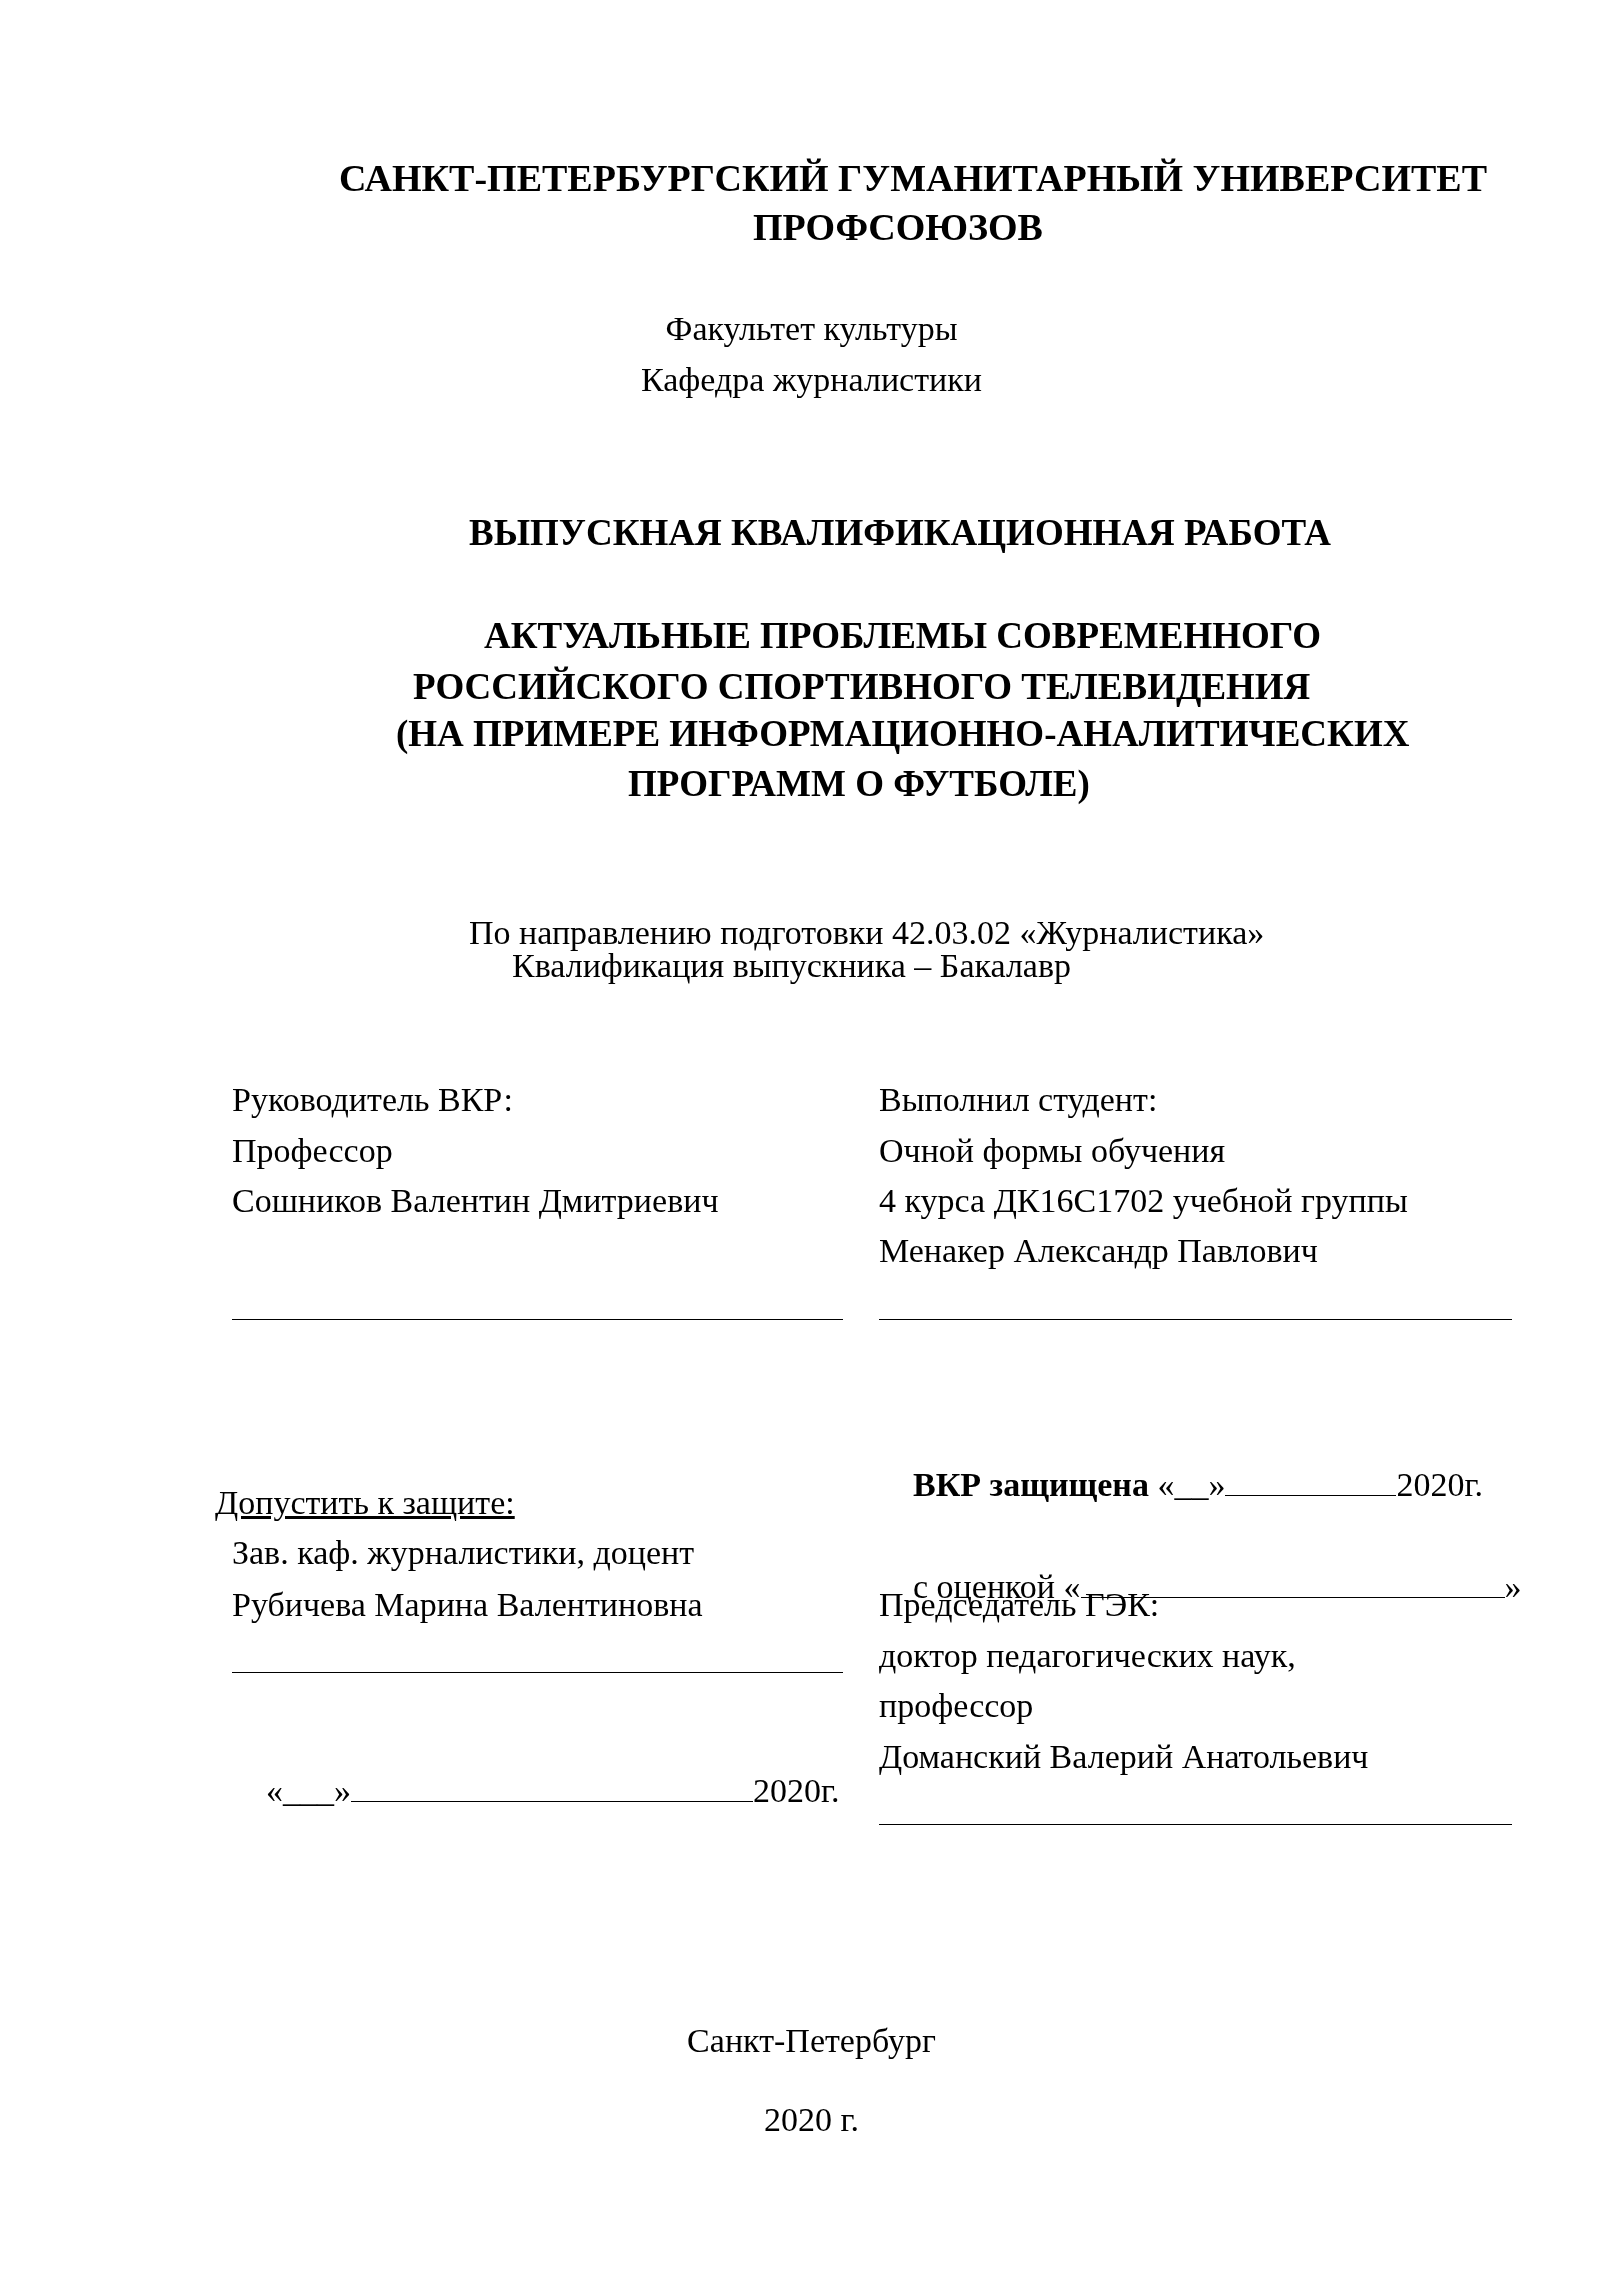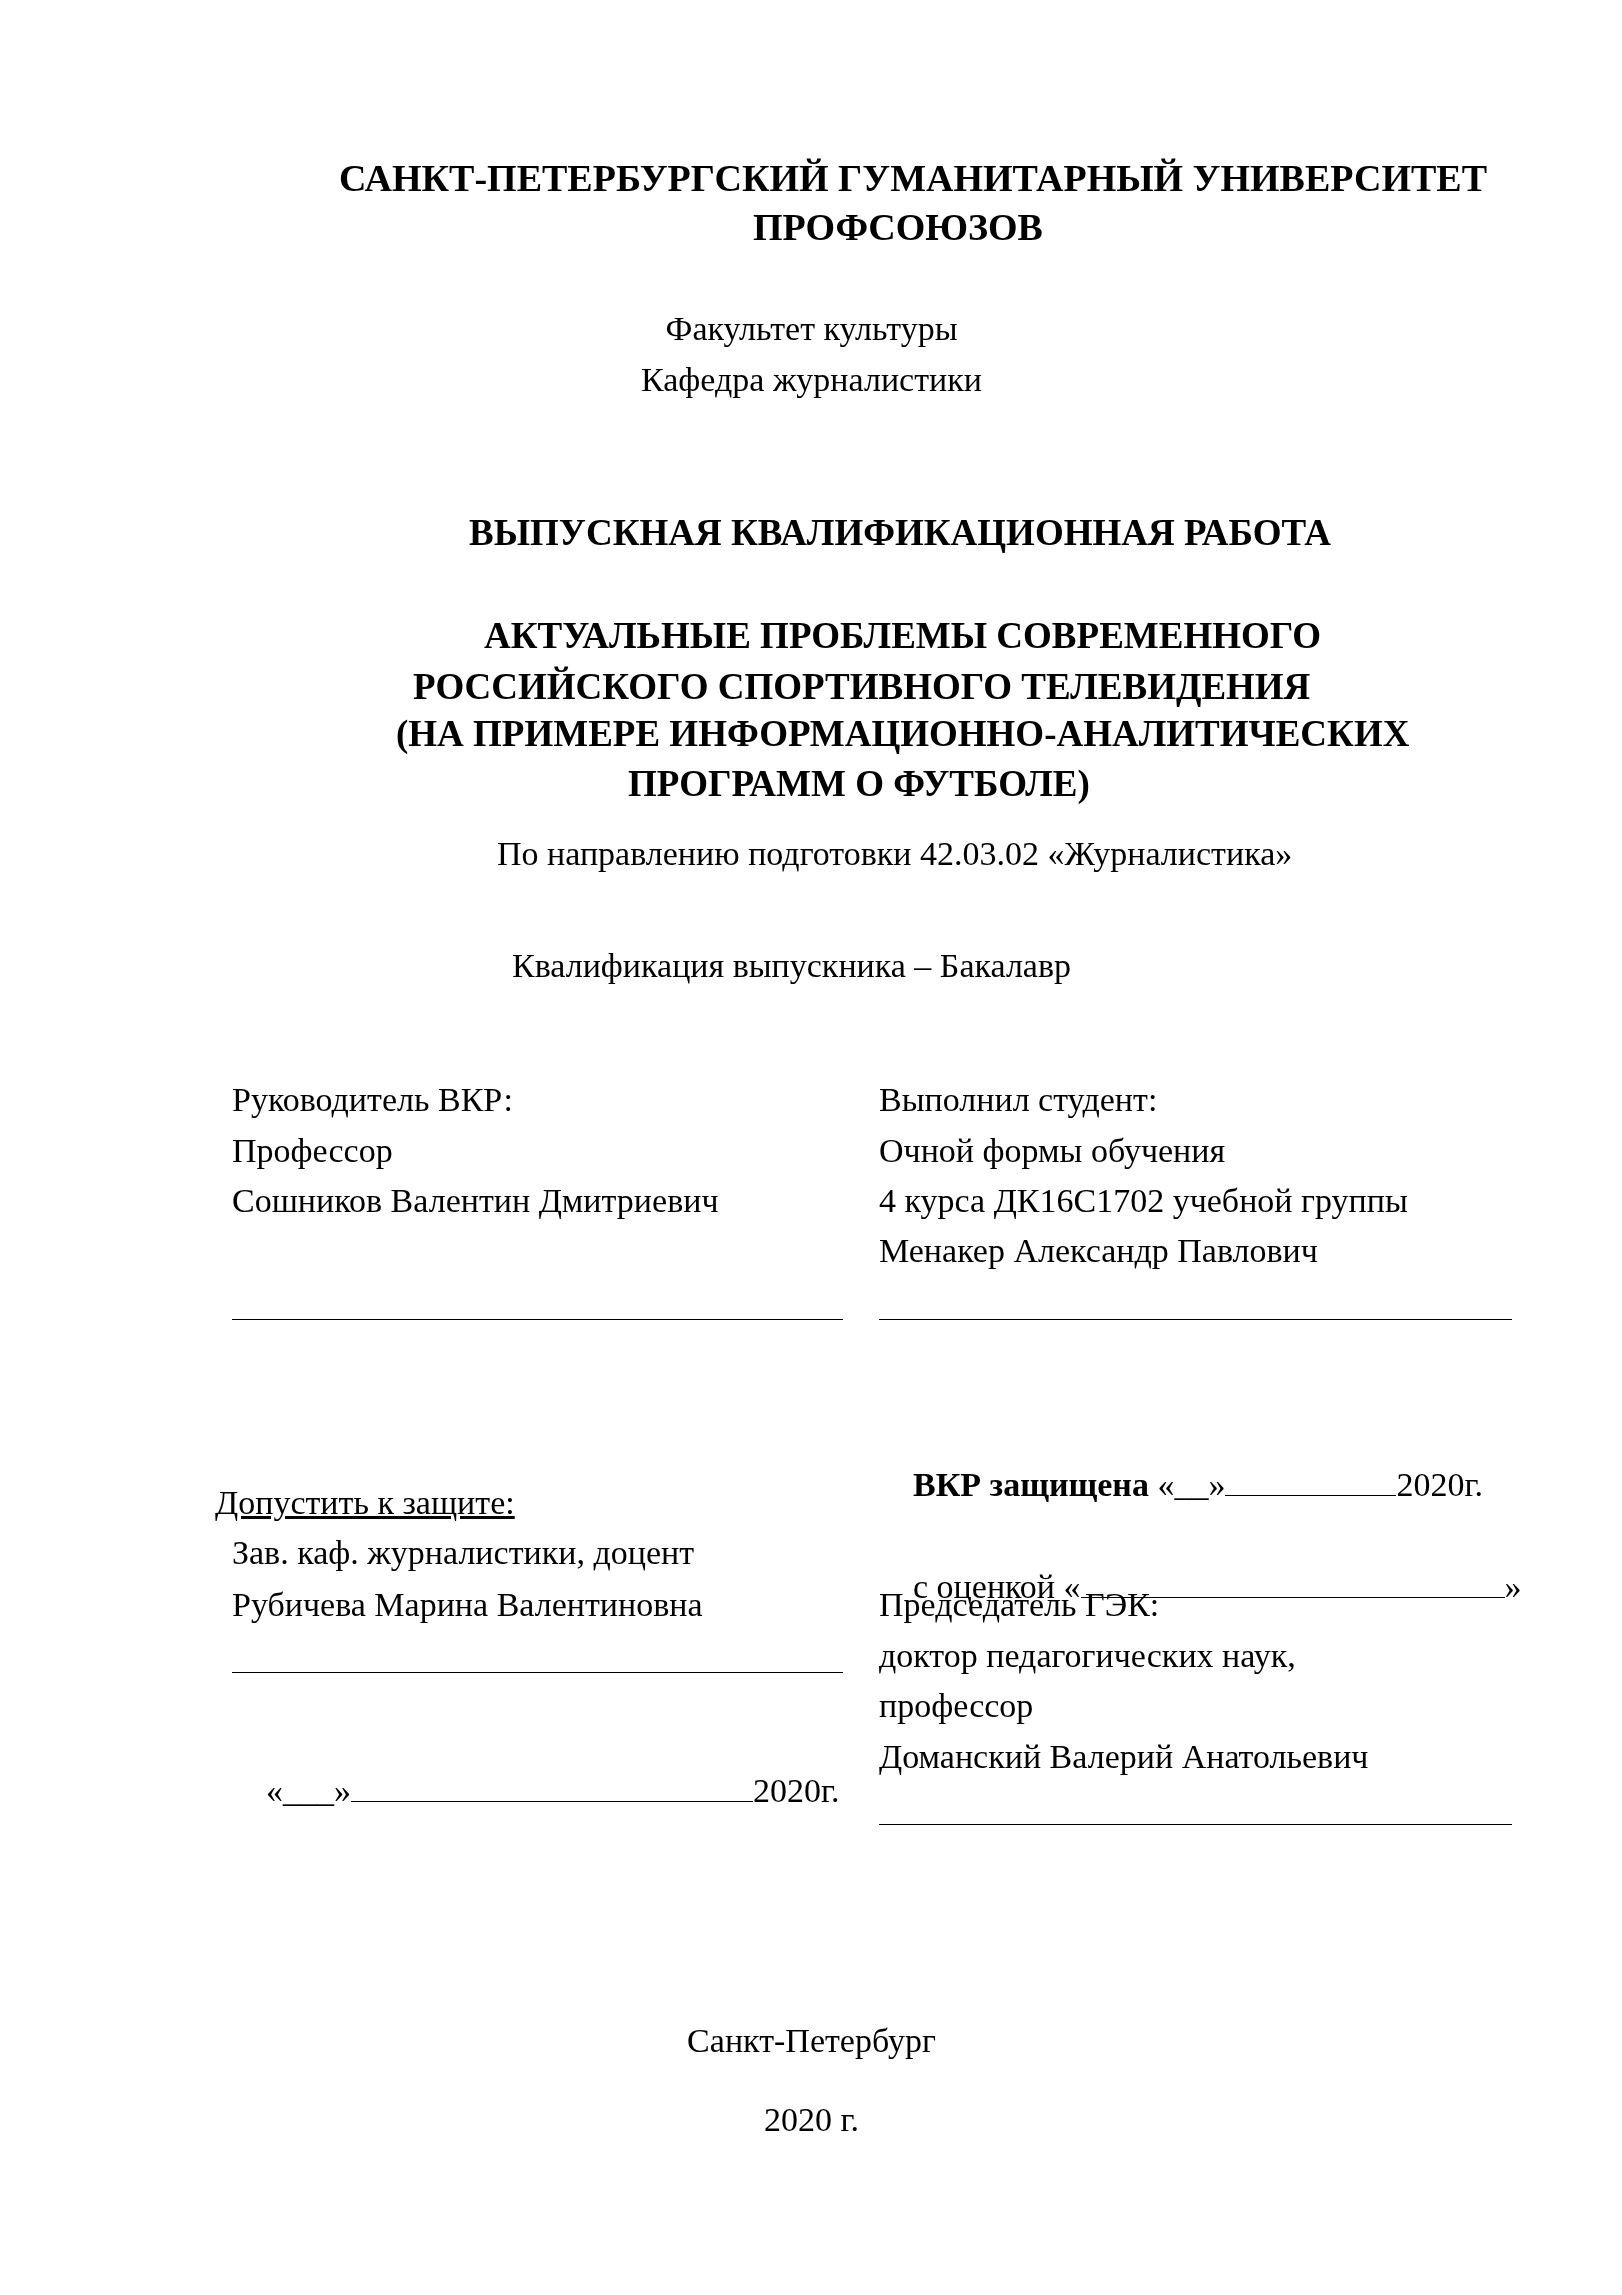--- a/index.html
+++ b/index.html
@@ -31,21 +31,21 @@
   <div class="abs sub center" style="top:312px;">Факультет культуры</div>
   <div class="abs sub center" style="top:363px;">Кафедра журналистики</div>
 
   <div class="abs head" style="left:469px; top:514px;">ВЫПУСКНАЯ КВАЛИФИКАЦИОННАЯ РАБОТА</div>
 
   <div class="abs head" style="left:484px; top:617px;">АКТУАЛЬНЫЕ ПРОБЛЕМЫ СОВРЕМЕННОГО</div>
   <div class="abs head" style="left:413px; top:668px;">РОССИЙСКОГО СПОРТИВНОГО ТЕЛЕВИДЕНИЯ</div>
   <div class="abs head" style="left:628px; top:765px;">ПРОГРАММ О ФУТБОЛЕ)</div>
   <div class="abs head" style="left:396px; top:715px;">(НА ПРИМЕРЕ ИНФОРМАЦИОННО-АНАЛИТИЧЕСКИХ</div>
 
-  <div class="abs body-txt" style="left:469px; top:837px;margin-left:28px;">По направлению подготовки 42.03.02 «Журналистика»</div>
+  <div class="abs body-txt" style="left:469px; top:916px;">По направлению подготовки 42.03.02 «Журналистика»</div>
   <div class="abs body-txt" style="left:512px; top:949px;">Квалификация выпускника – Бакалавр</div>
 
   <div class="abs body-txt" style="left:232px; top:1083px;">Руководитель ВКР:</div>
   <div class="abs body-txt" style="left:232px; top:1134px;">Профессор</div>
   <div class="abs body-txt" style="left:232px; top:1184px;">Сошников Валентин Дмитриевич</div>
   <div class="line" style="left:232px; top:1319px; width:611px;"></div>
 
   <div class="abs body-txt" style="left:879px; top:1083px;">Выполнил студент:</div>
   <div class="abs body-txt" style="left:879px; top:1134px;">Очной формы обучения</div>
   <div class="abs body-txt" style="left:879px; top:1184px;">4 курса ДК16С1702 учебной группы</div>

